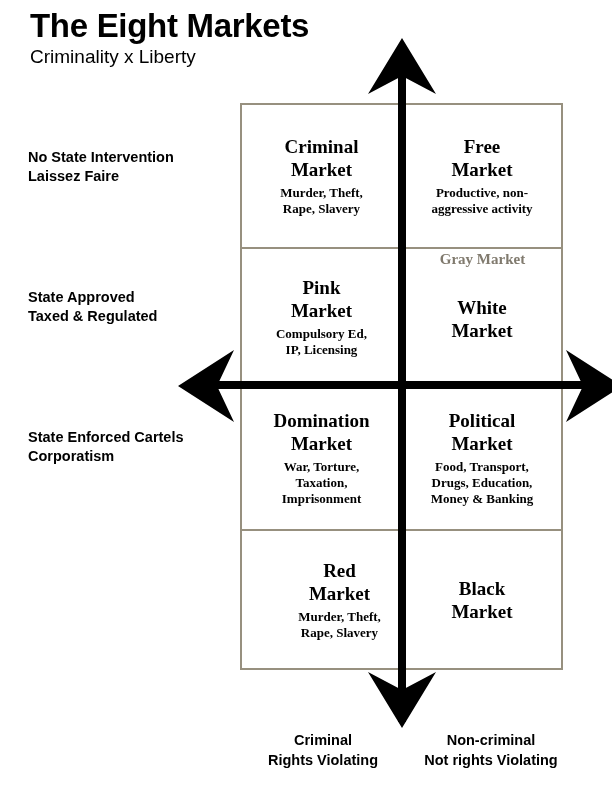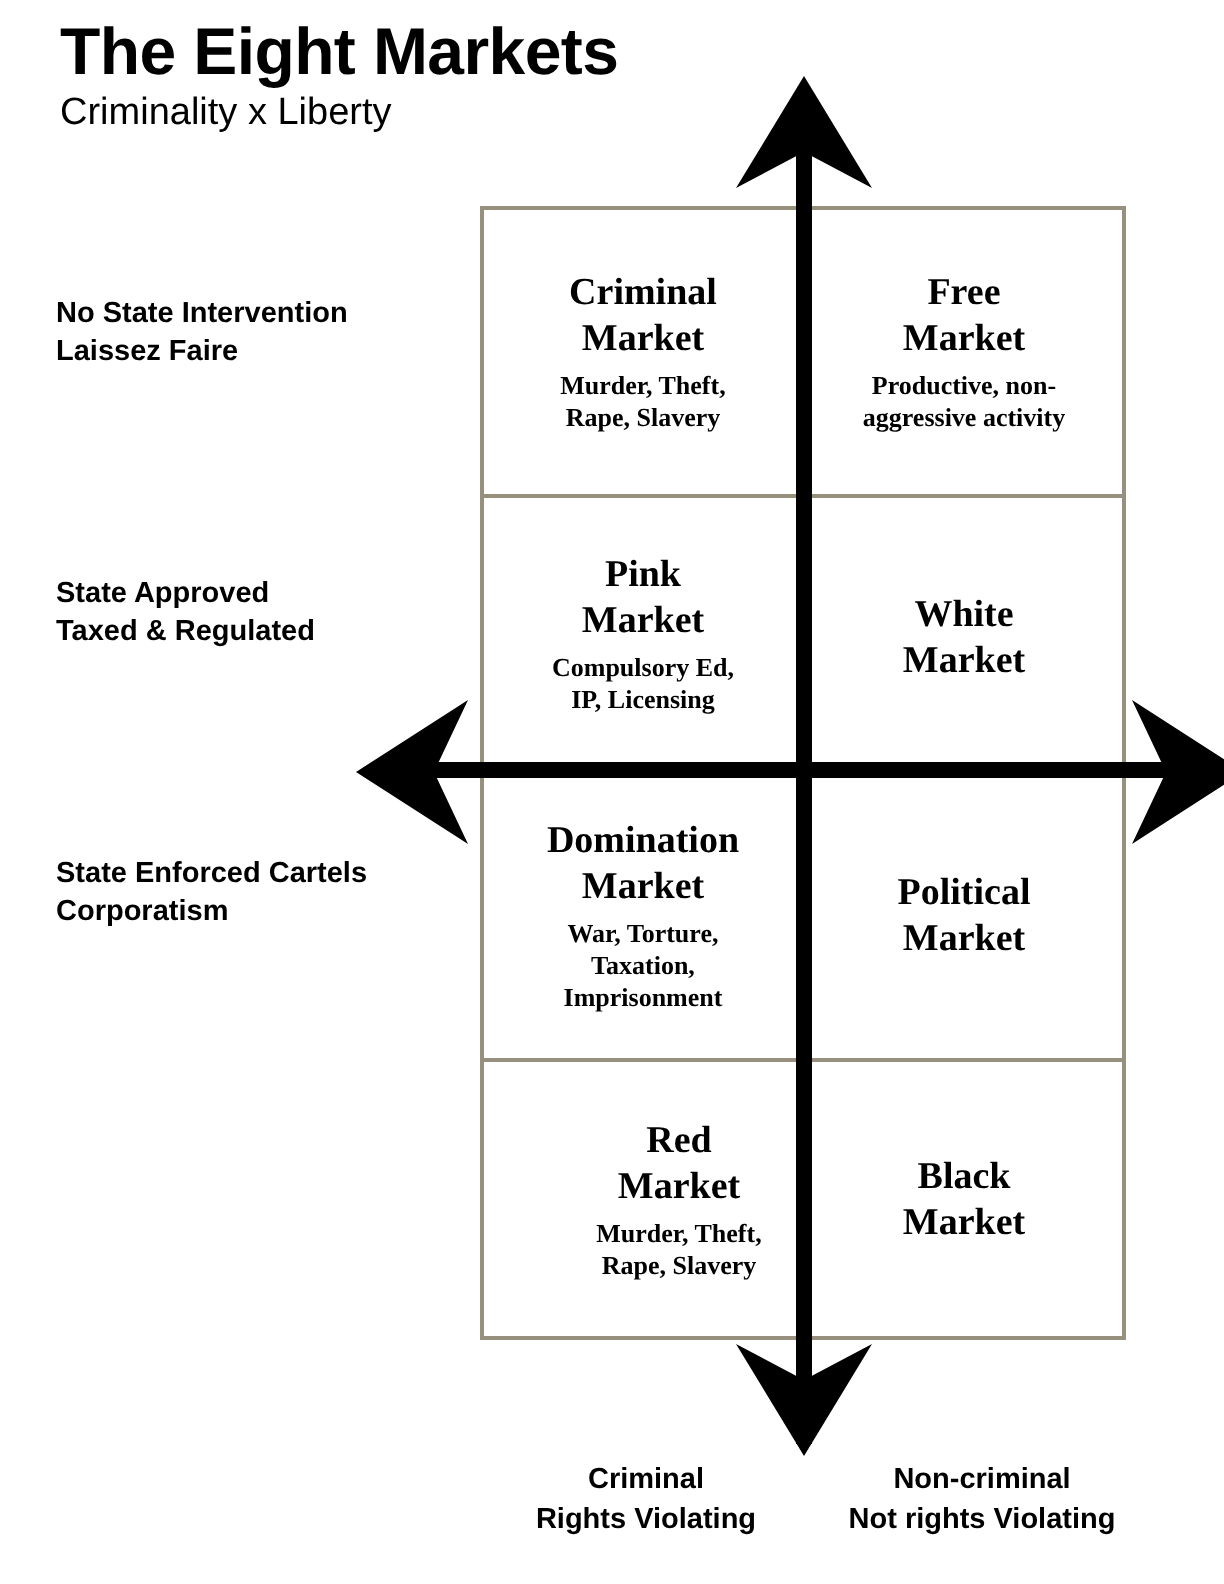--- a/index.html
+++ b/index.html
@@ -215,34 +215,38 @@
     <div class="cell-title">Domination
 Market</div>
     <div class="cell-desc">War, Torture,
 Taxation,
 Imprisonment</div>
   </div>
 
   <div class="cell" style="left:385px; top:387px; width:158px; height:142px;">
     <div class="cell-title">Political
 Market</div>
+    <div class="cell-desc">Food, Transport,
+Drugs, Education,
+Money &amp; Banking</div>
   </div>
 
   <div class="cell" style="left:224px; top:531px; width:159px; height:138px;padding-left:42px;">
     <div class="cell-title">Red
 Market</div>
     <div class="cell-desc">Murder, Theft,
 Rape, Slavery</div>
   </div>
 
   <div class="cell" style="left:385px; top:531px; width:158px; height:138px;">
     <div class="cell-title">Black
 Market</div>
   </div>
 
+  <div id="gray-market-label">Gray Market</div>
 
   <div id="axis-vertical"></div>
   <div id="axis-horizontal"></div>
 
   <svg class="arrow-svg" id="arrow-up" width="80" height="60" viewBox="0 0 80 60">
     <path d="M40 0 L74 56 L40 38 L6 56 Z" fill="#000000"></path>
   </svg>
   <svg class="arrow-svg" id="arrow-down" width="80" height="56" viewBox="0 0 80 56">
     <path d="M40 56 L6 0 L40 18 L74 0 Z" fill="#000000"></path>
   </svg>

